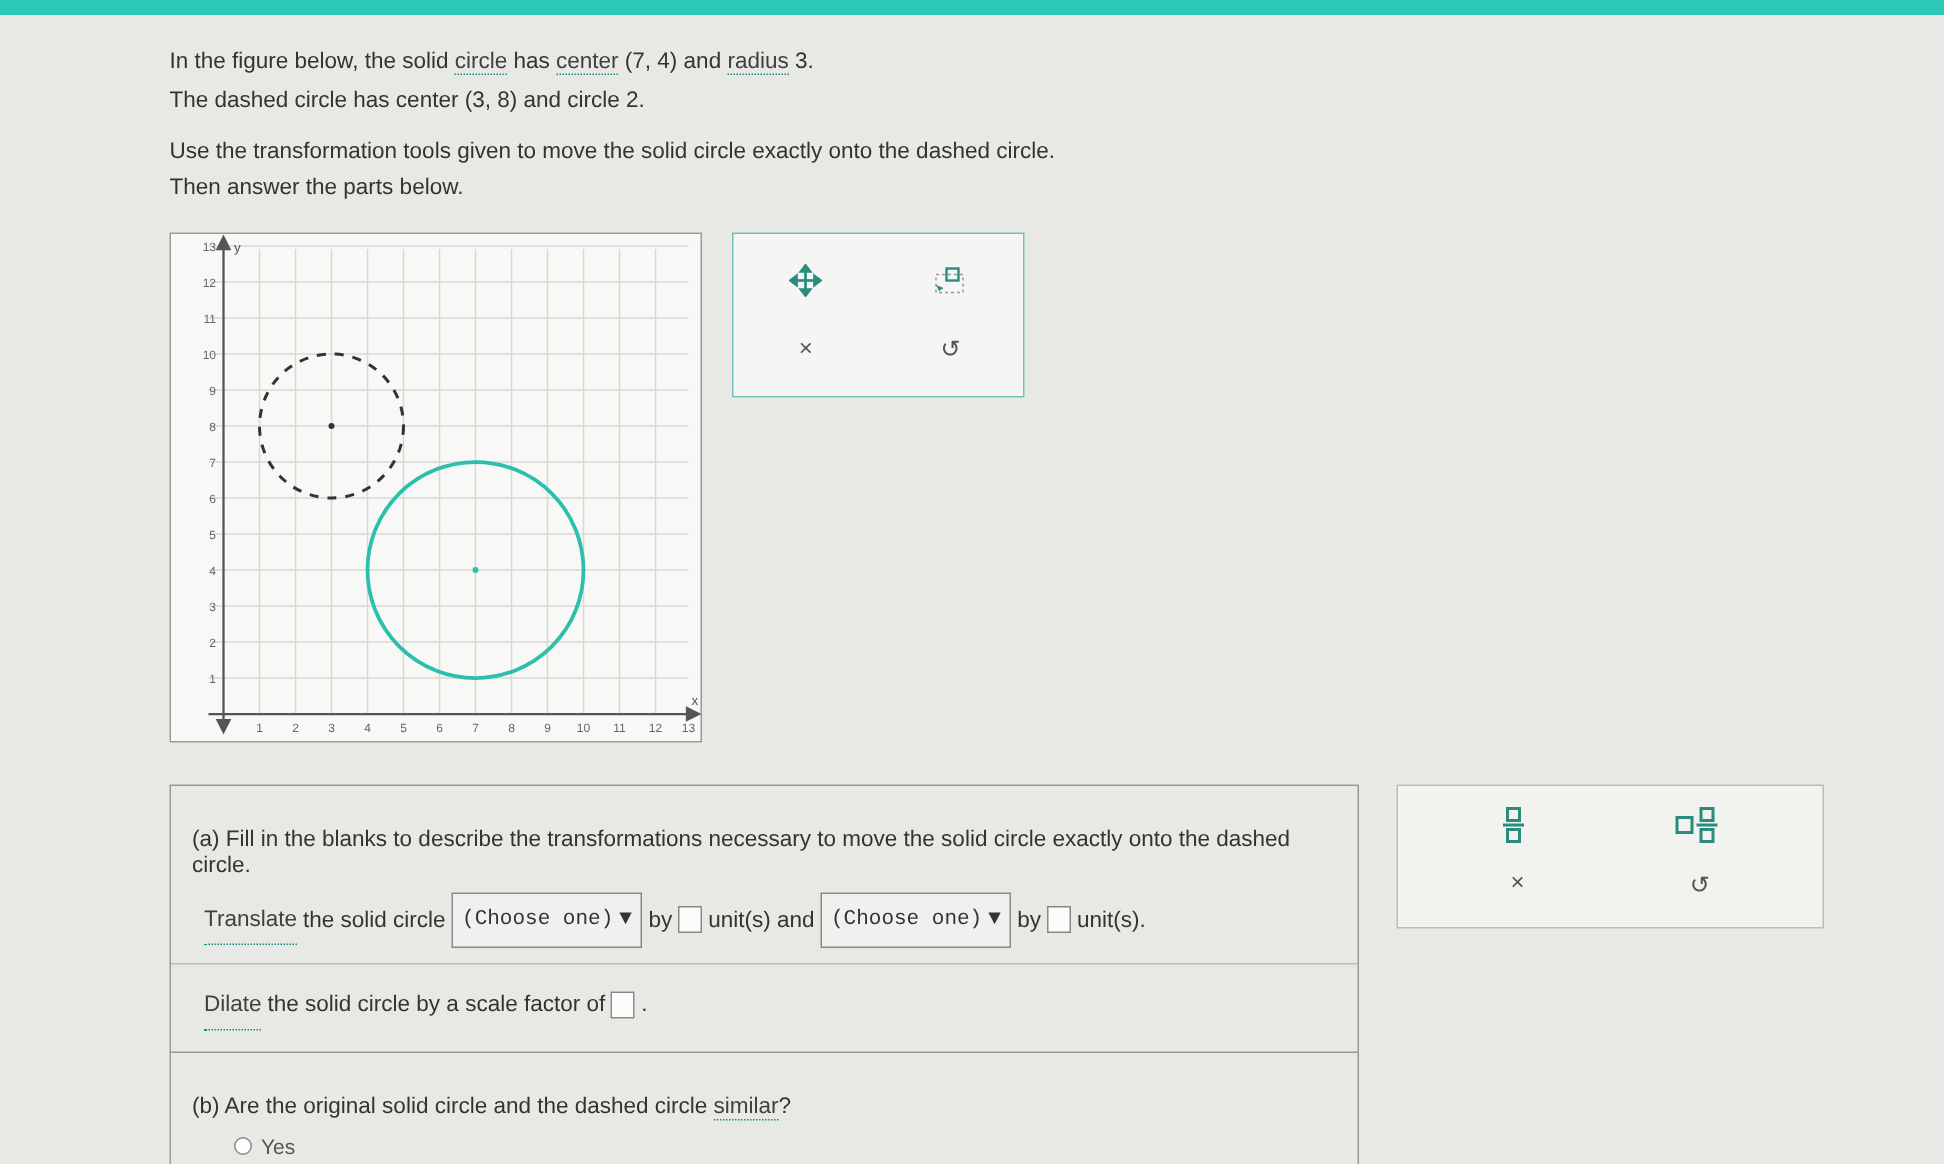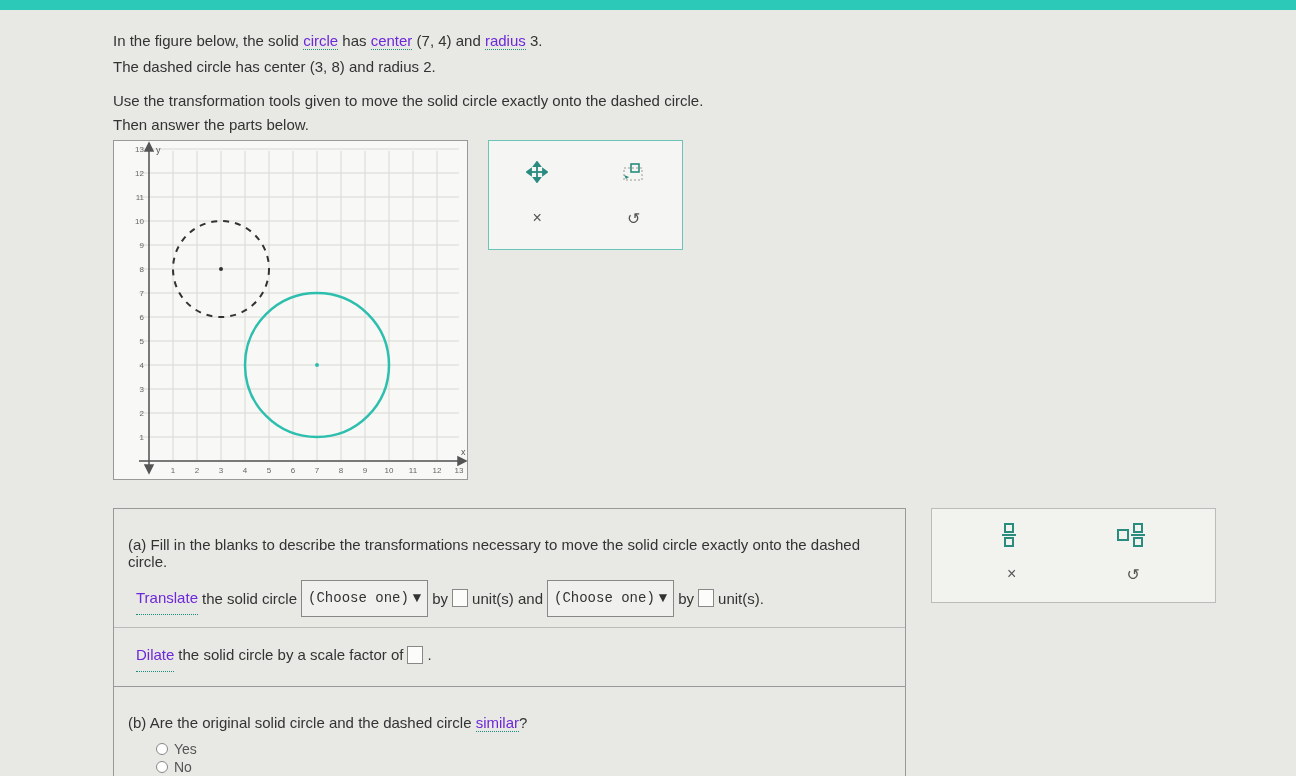--- a/index.html
+++ b/index.html
@@ -17,26 +17,26 @@
     background: #2dc9b8;
   }
   .content {
     padding: 18px 80px 20px 113px;
   }
   .question-text {
     line-height: 1.7;
     margin-bottom: 10px;
   }
   .term {
-    color: #6d28d9;
+    color: #404040;
     border-bottom: 1px dotted #1a8c7e;
   }
   .instruction {
     line-height: 1.6;
-    margin-bottom: 3px;
+    margin-bottom: 18px;
   }
   .row {
     display: flex;
     align-items: flex-start;
     gap: 20px;
   }
   .graph-box {
     border: 1px solid #999;
     background: #f8f8f6;
     position: relative;
@@ -151,21 +151,21 @@
 </head>
 <body>
 
 <div class="top-bar"></div>
 
 <div class="content">
 
   <div class="question-text">
     <span>In the figure below, the solid </span><span class="term">circle</span><span> has </span><span class="term">center</span><span> (7,  4) </span><span>and </span><span class="term">radius</span><span> 3.</span>
     <br>
-    <span>The dashed circle has center </span><span>(3,  8)</span><span> and radius </span><span>2.</span>
+    <span>The dashed circle has center </span><span>(3,  8)</span><span> and circle </span><span>2.</span>
   </div>
 
   <div class="instruction">
     <span>Use the transformation tools given to move the solid circle exactly onto the dashed circle.</span><br>
     <span>Then answer the parts below.</span>
   </div>
 
   <div class="row">
     <div class="graph-box">
       <svg viewBox="0 0 355 340" width="355" height="340">

